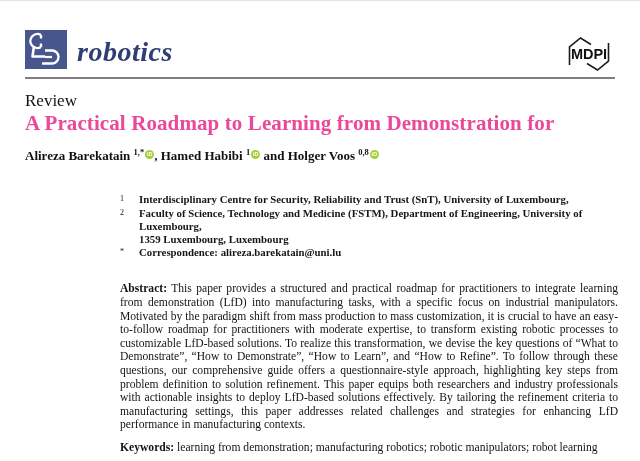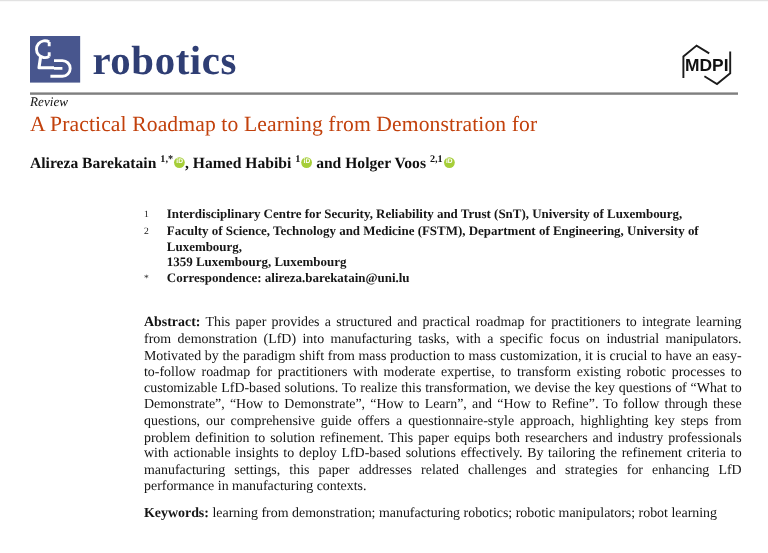--- a/index.html
+++ b/index.html
@@ -14,37 +14,38 @@
   }
   .page { padding: 29px 25px 0 25px; }
 
   
   .header-bar {
     display: flex; justify-content: space-between; align-items: flex-start;
   }
   .journal-brand { display: flex; align-items: center; gap: 10px; }
   .journal-logo-box { width: 42px; height: 39px; display: block; }
   .journal-name {
-    font-weight: bold; font-size: 34px;
+    font-style: italic; font-weight: bold; font-size: 28px;
     letter-spacing: 0.5px;
     position: relative; top: 2px;
   }
   .mdpi-logo { width: 52px; height: 40px; margin-top: 4px; }
   .header-rule {
     border: none; border-top: 2px solid #7f7f7f;
     margin-top: 3px; height: 0;
   }
 
   
   .review-label {
-    font-style: italic; font-size: 11px; color: #111;
+    margin-top: 12px;
+    font-size: 17px; color: #111;
   }
   .article-title {
     margin-top: 1px;
-    font-size: 18px; font-weight: normal; line-height: 23px; color: #c2410c;
+    font-size: 21px; font-weight: bold; line-height: 23px; color: #ec4899;
     letter-spacing: 0.1px;
   }
   .authors-line {
     margin-top: 12px;
     font-size: 13px; font-weight: bold; color: #111;
   }
   .authors-line sup { font-size: 8.5px; font-weight: bold; }
   .orcid-badge {
     display: inline-block; width: 9px; height: 9px; border-radius: 50%;
     color: #fff; font-size: 5.5px; font-weight: bold;
@@ -113,21 +114,21 @@
   <h1 class="article-title">
     <span>A Practical Roadmap to Learning from Demonstration for</span><br>
   </h1>
 
   <div class="authors-line">
     <span>Alireza Barekatain</span>
     <sup>1,*</sup><span class="orcid-badge" style="background:#A6CE39">iD</span><span>, </span>
     <span>Hamed Habibi</span>
     <sup>1</sup><span class="orcid-badge" style="background:#A6CE39">iD</span><span> and </span>
     <span>Holger Voos</span>
-    <sup>2,1</sup><span class="orcid-badge" style="background:#A6CE39">iD</span>
+    <sup>0,8</sup><span class="orcid-badge" style="background:#A6CE39">iD</span>
   </div>
 
   <div class="meta-column">
 
     <div class="affiliation-row">
       <span class="affiliation-marker">1</span>
       <span class="affiliation-text">
         <span>Interdisciplinary Centre for Security, Reliability and Trust (SnT), University of Luxembourg,</span><br>
       </span>
     </div>

